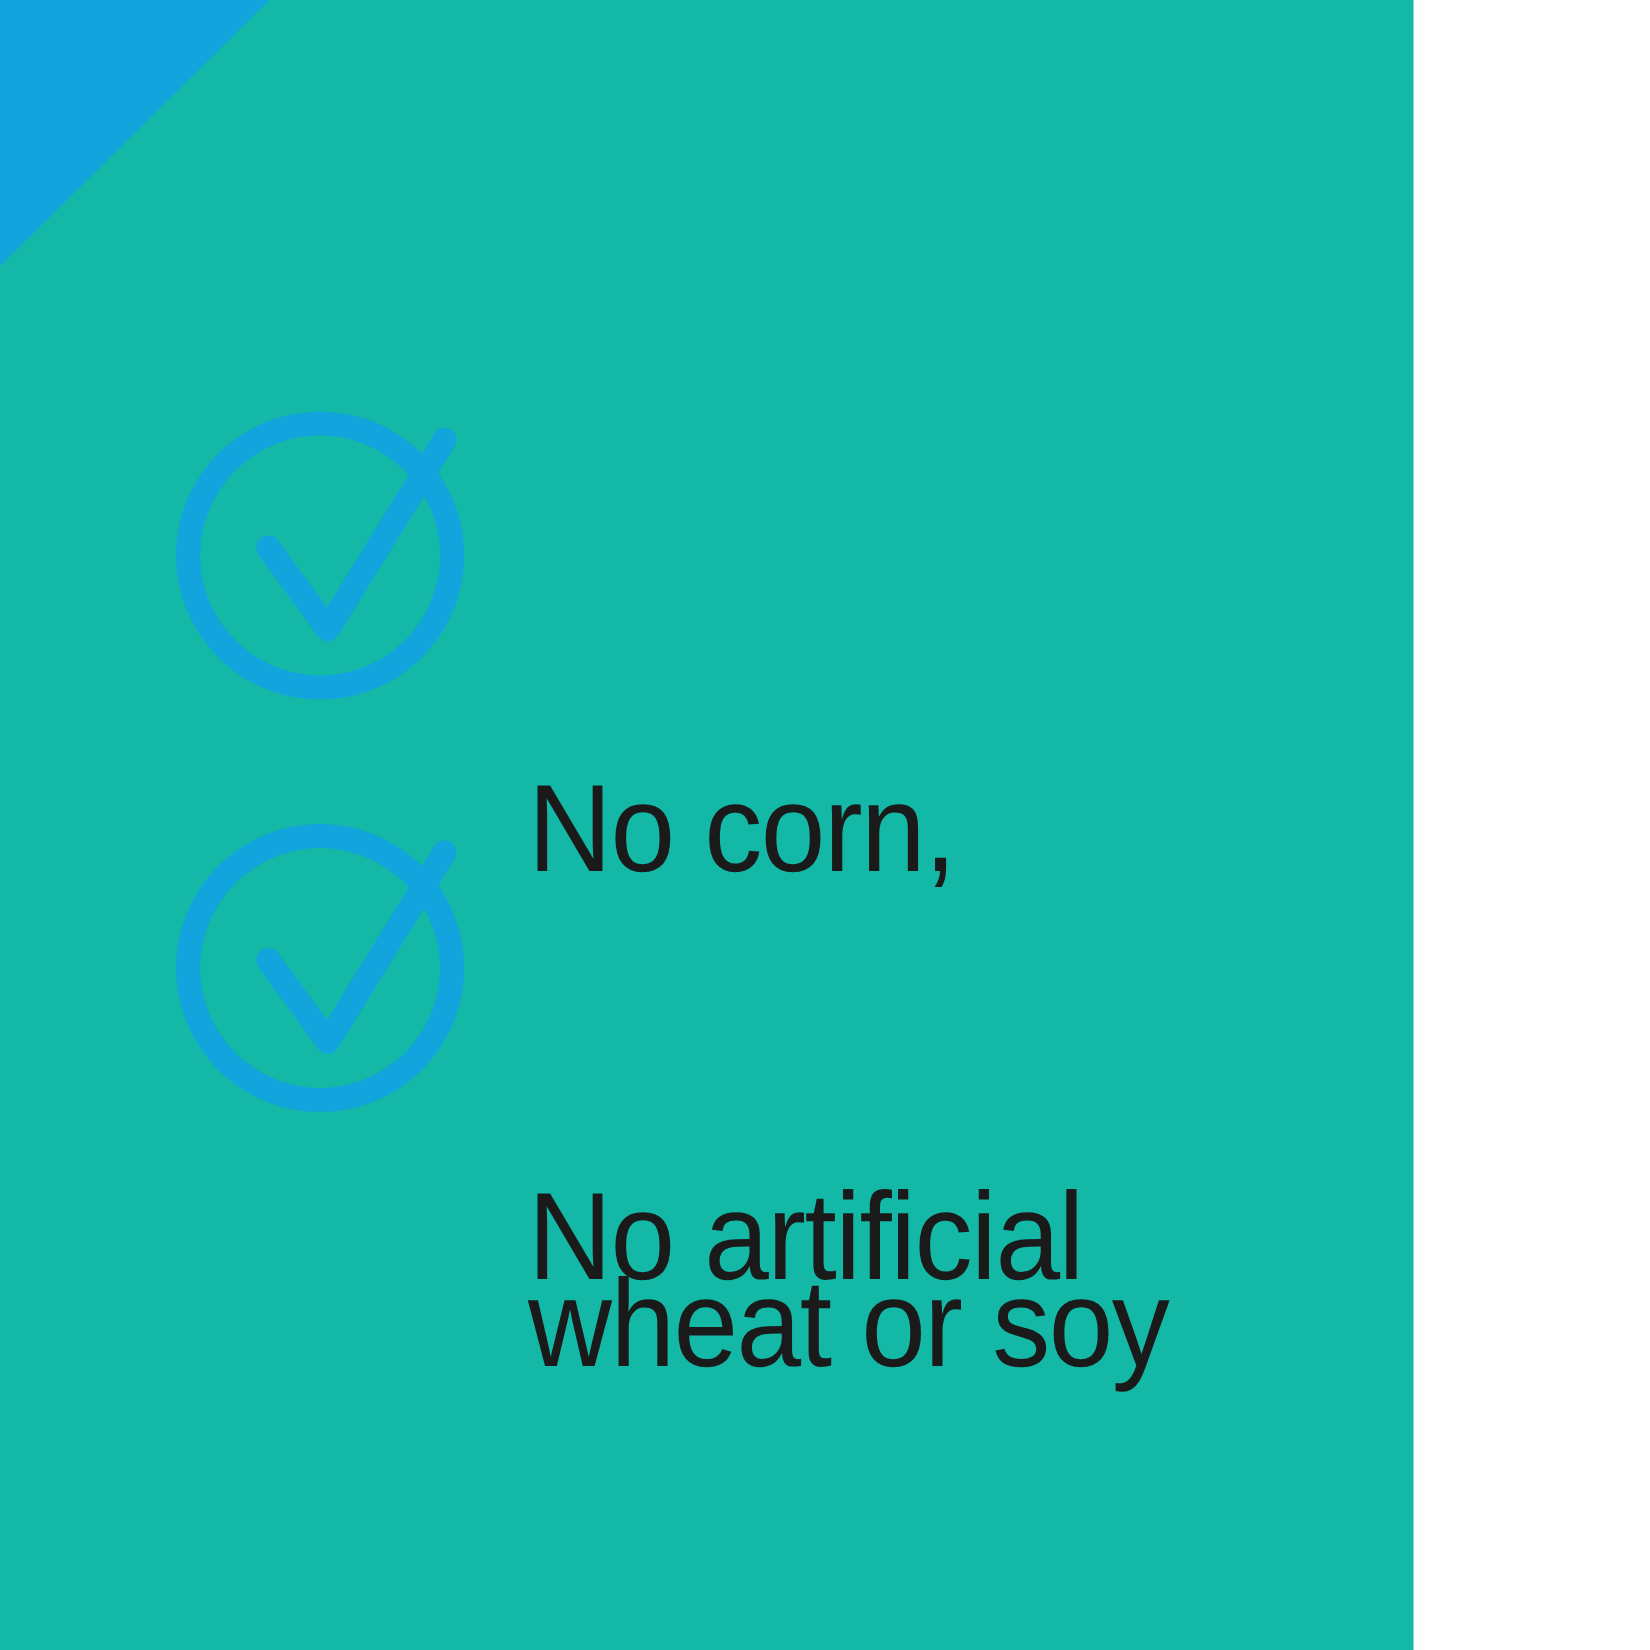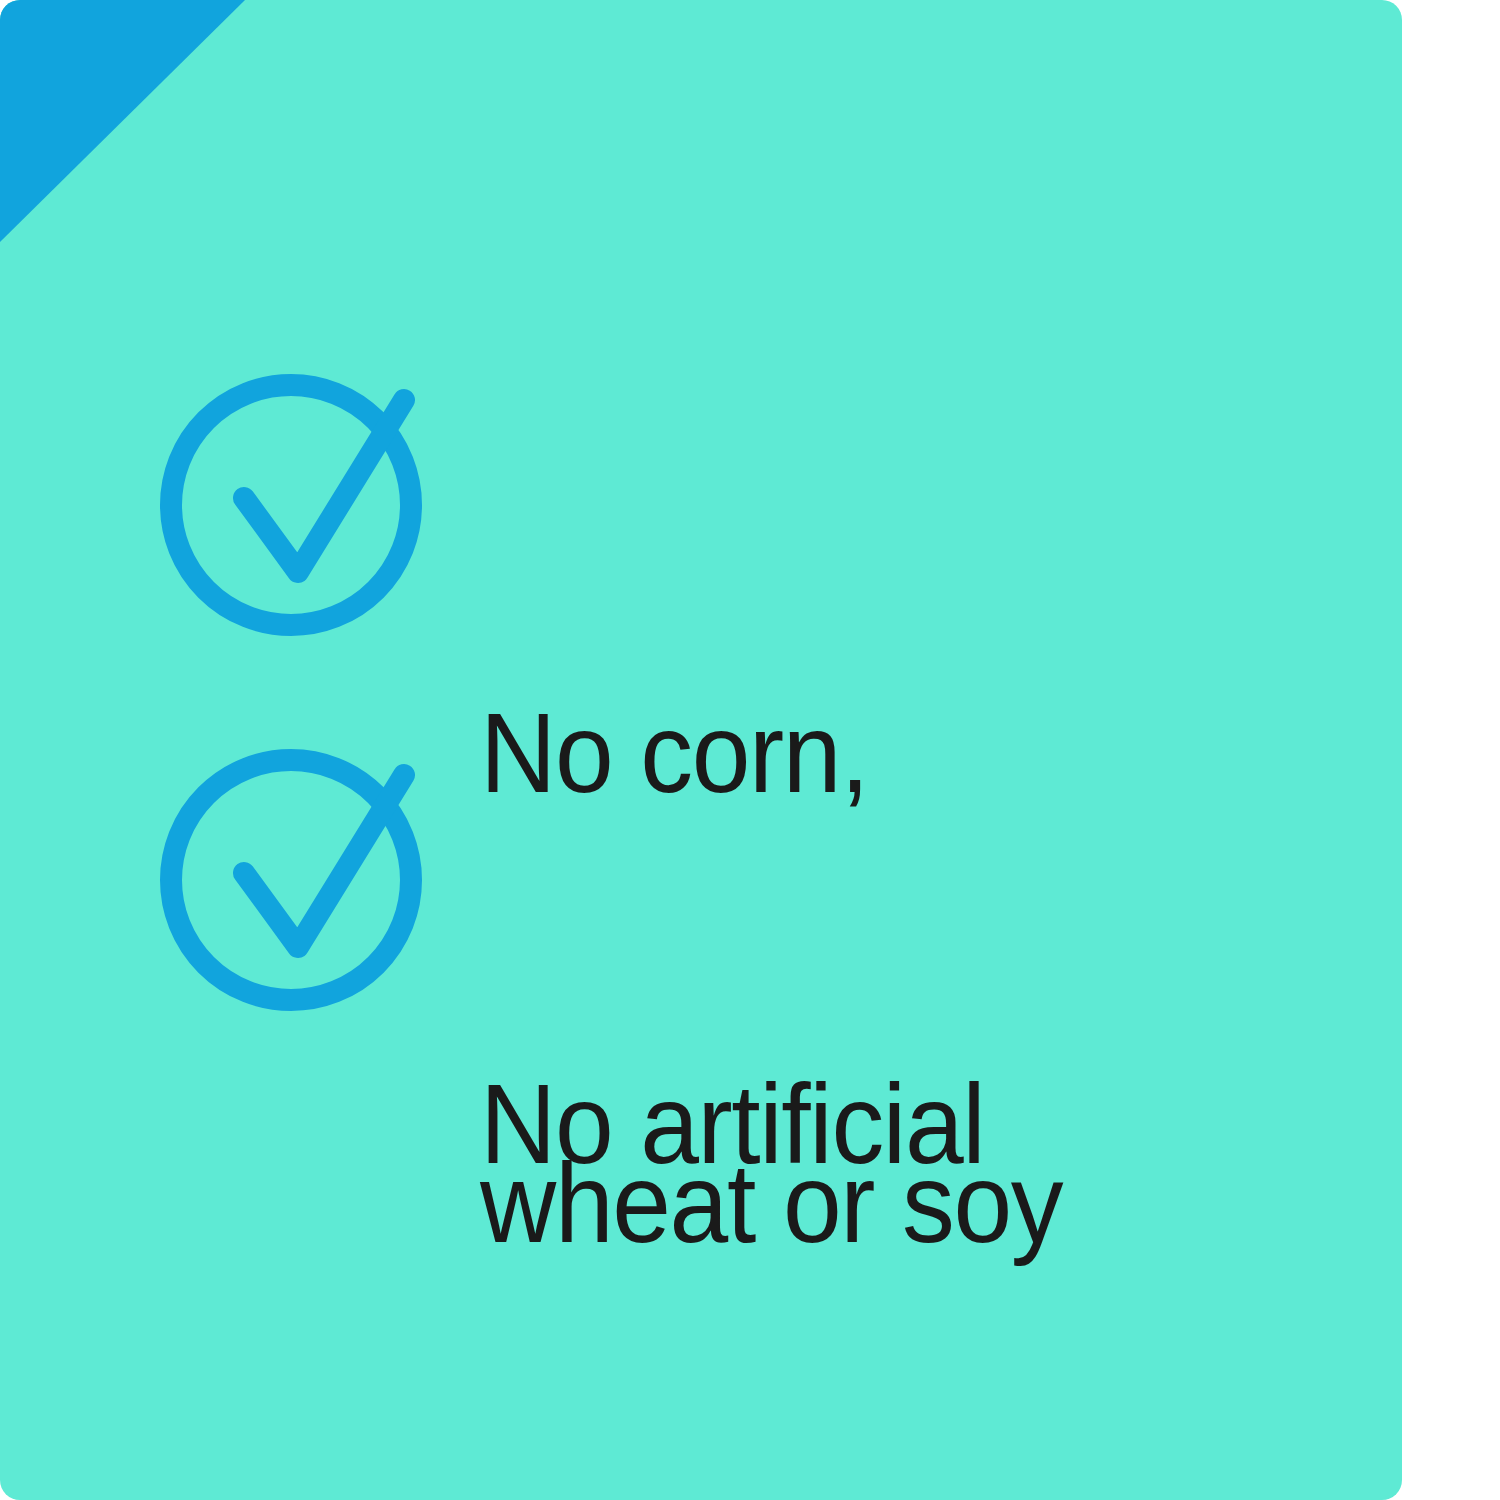--- a/index.html
+++ b/index.html
@@ -3,26 +3,25 @@
 <meta charset="utf-8">
 <title>Product Benefits Graphic</title>
 <style>
   html, body {
     margin: 0;
     padding: 0;
     background: #ffffff;
   }
   #canvas {
     position: relative;
-    width: 1402px;
+    width: 1285px;
     height: 1500px;
-    background: #5eead4;
+    background: #14b8a6;
     overflow: hidden;
     font-family: "Liberation Sans", "DejaVu Sans", sans-serif;
-    border-radius: 20px;
   }
 
   
   .corner-wedge {
     position: absolute;
     top: 0;
     left: 0;
     width: 245px;
     height: 242px;
     background: #11a4dd;

